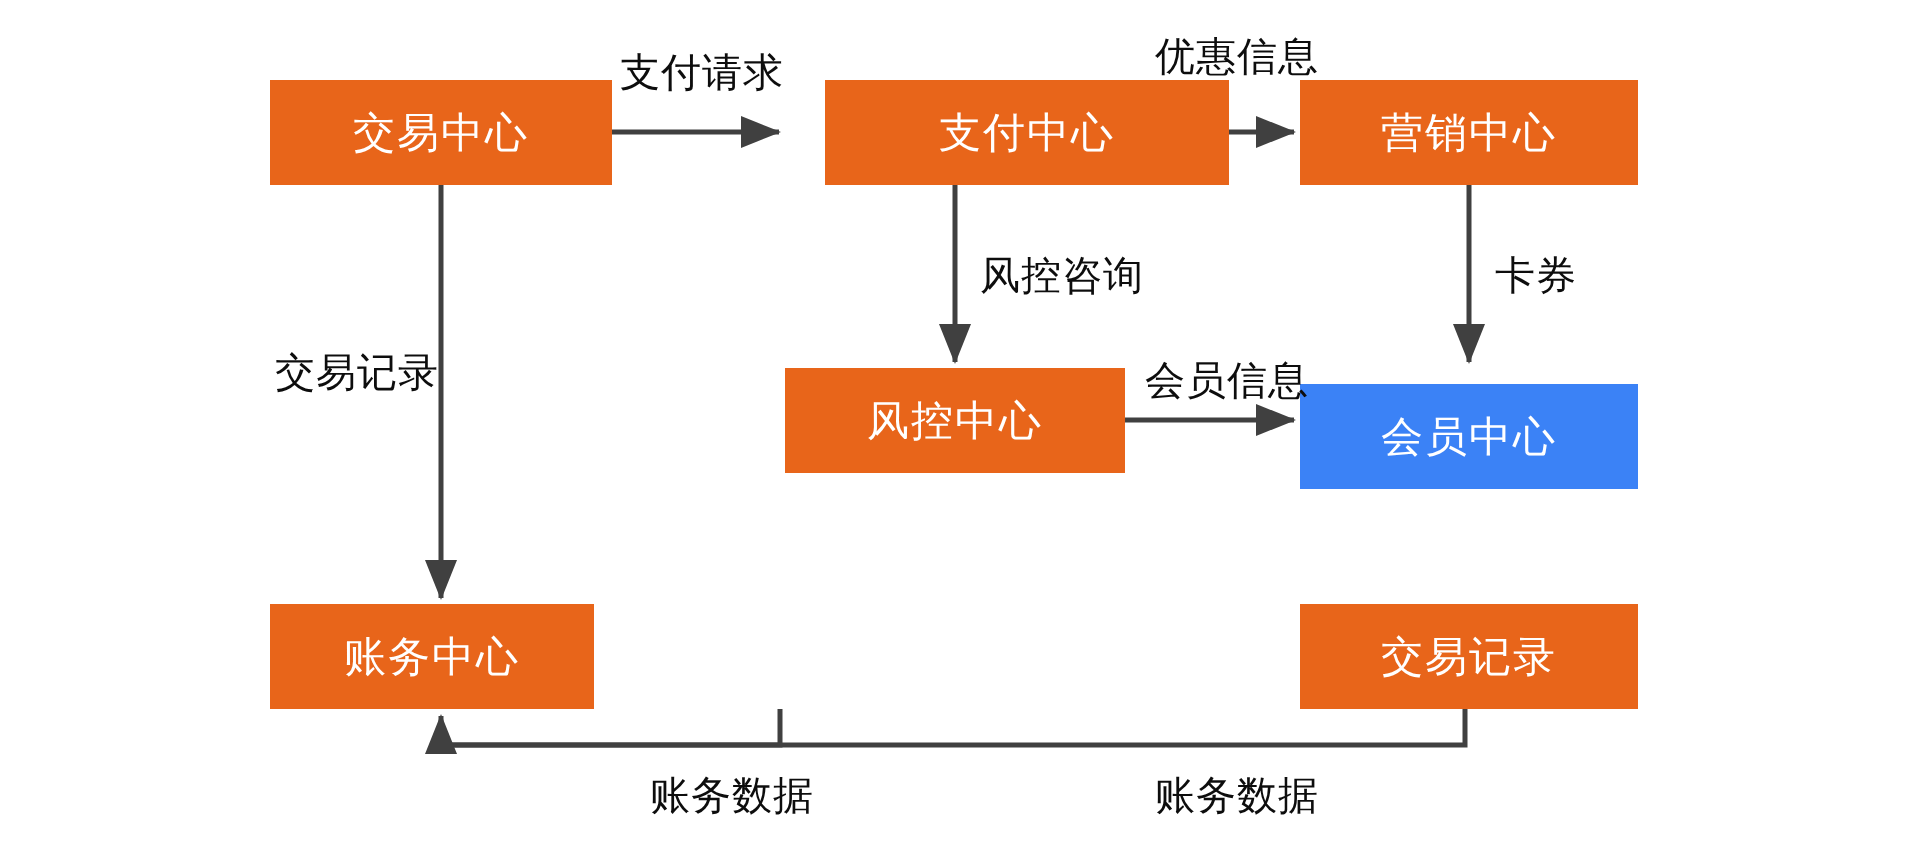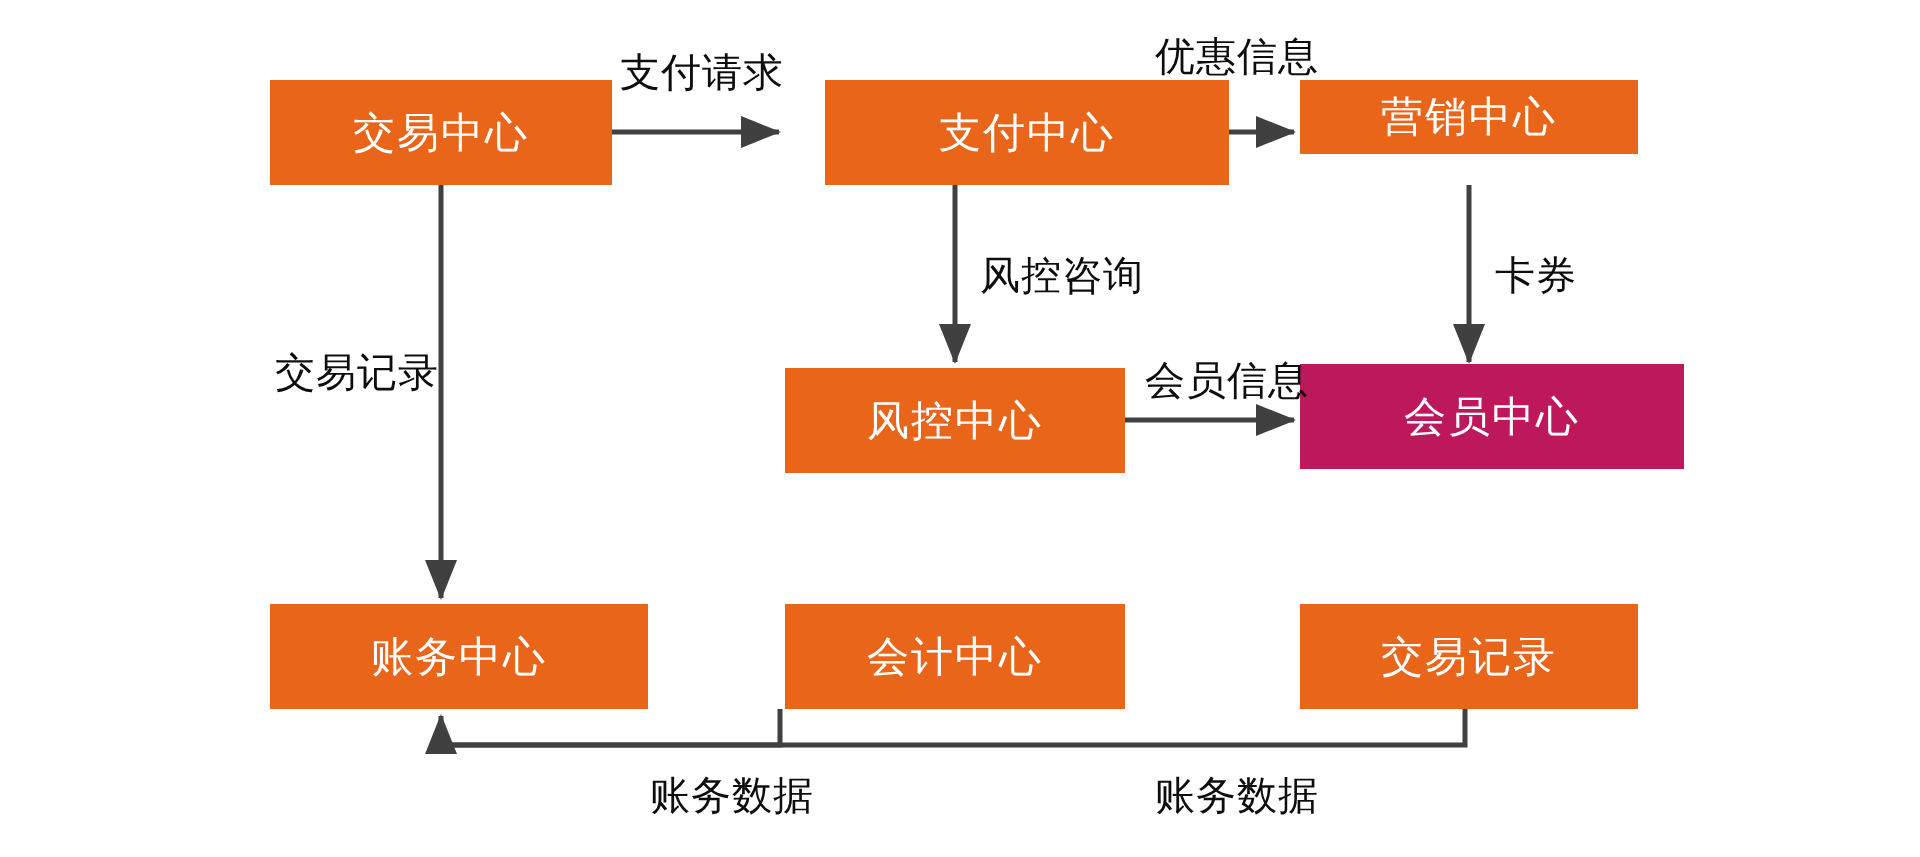--- a/index.html
+++ b/index.html
@@ -79,39 +79,36 @@
   </svg>
 
   <div class="node" style="left:270px; top:80px; width:342px; height:105px; background:#E8651A;">
     <span>交易中心</span>
   </div>
 
   <div class="node" style="left:785px; top:80px; width:404px; height:105px; background:#E8651A;margin-left:40px;">
     <span>支付中心</span>
   </div>
 
-  <div class="node" style="left:1300px; top:80px; width:338px; height:74px; background:#E8651A;">
+  <div class="node" style="left:1300px; top:80px; width:338px; height:105px; background:#E8651A;">
     <span>营销中心</span>
   </div>
 
   <div class="node" style="left:785px; top:368px; width:340px; height:105px; background:#E8651A;">
     <span>风控中心</span>
   </div>
 
-  <div class="node" style="left:1300px; top:364px; width:384px; height:105px; background:#be185d;">
+  <div class="node" style="left:1300px; top:384px; width:338px; height:105px; background:#3b82f6;">
     <span>会员中心</span>
   </div>
 
-  <div class="node" style="left:270px; top:604px; width:378px; height:105px; background:#E8651A;">
+  <div class="node" style="left:270px; top:604px; width:324px; height:105px; background:#E8651A;">
     <span>账务中心</span>
   </div>
 
-  <div class="node" style="left:785px; top:604px; width:340px; height:105px; background:#E8651A;">
-    <span>会计中心</span>
-  </div>
 
   <div class="node" style="left:1300px; top:604px; width:338px; height:105px; background:#E8651A;">
     <span>交易记录</span>
   </div>
 
   <div class="edge-label" style="left:620px; top:52px;">支付请求</div>
 
   <div class="edge-label" style="left:1145px; top:36px;margin-left:10px;">优惠信息</div>
 
   <div class="edge-label" style="left:980px; top:255px;">风控咨询</div>

